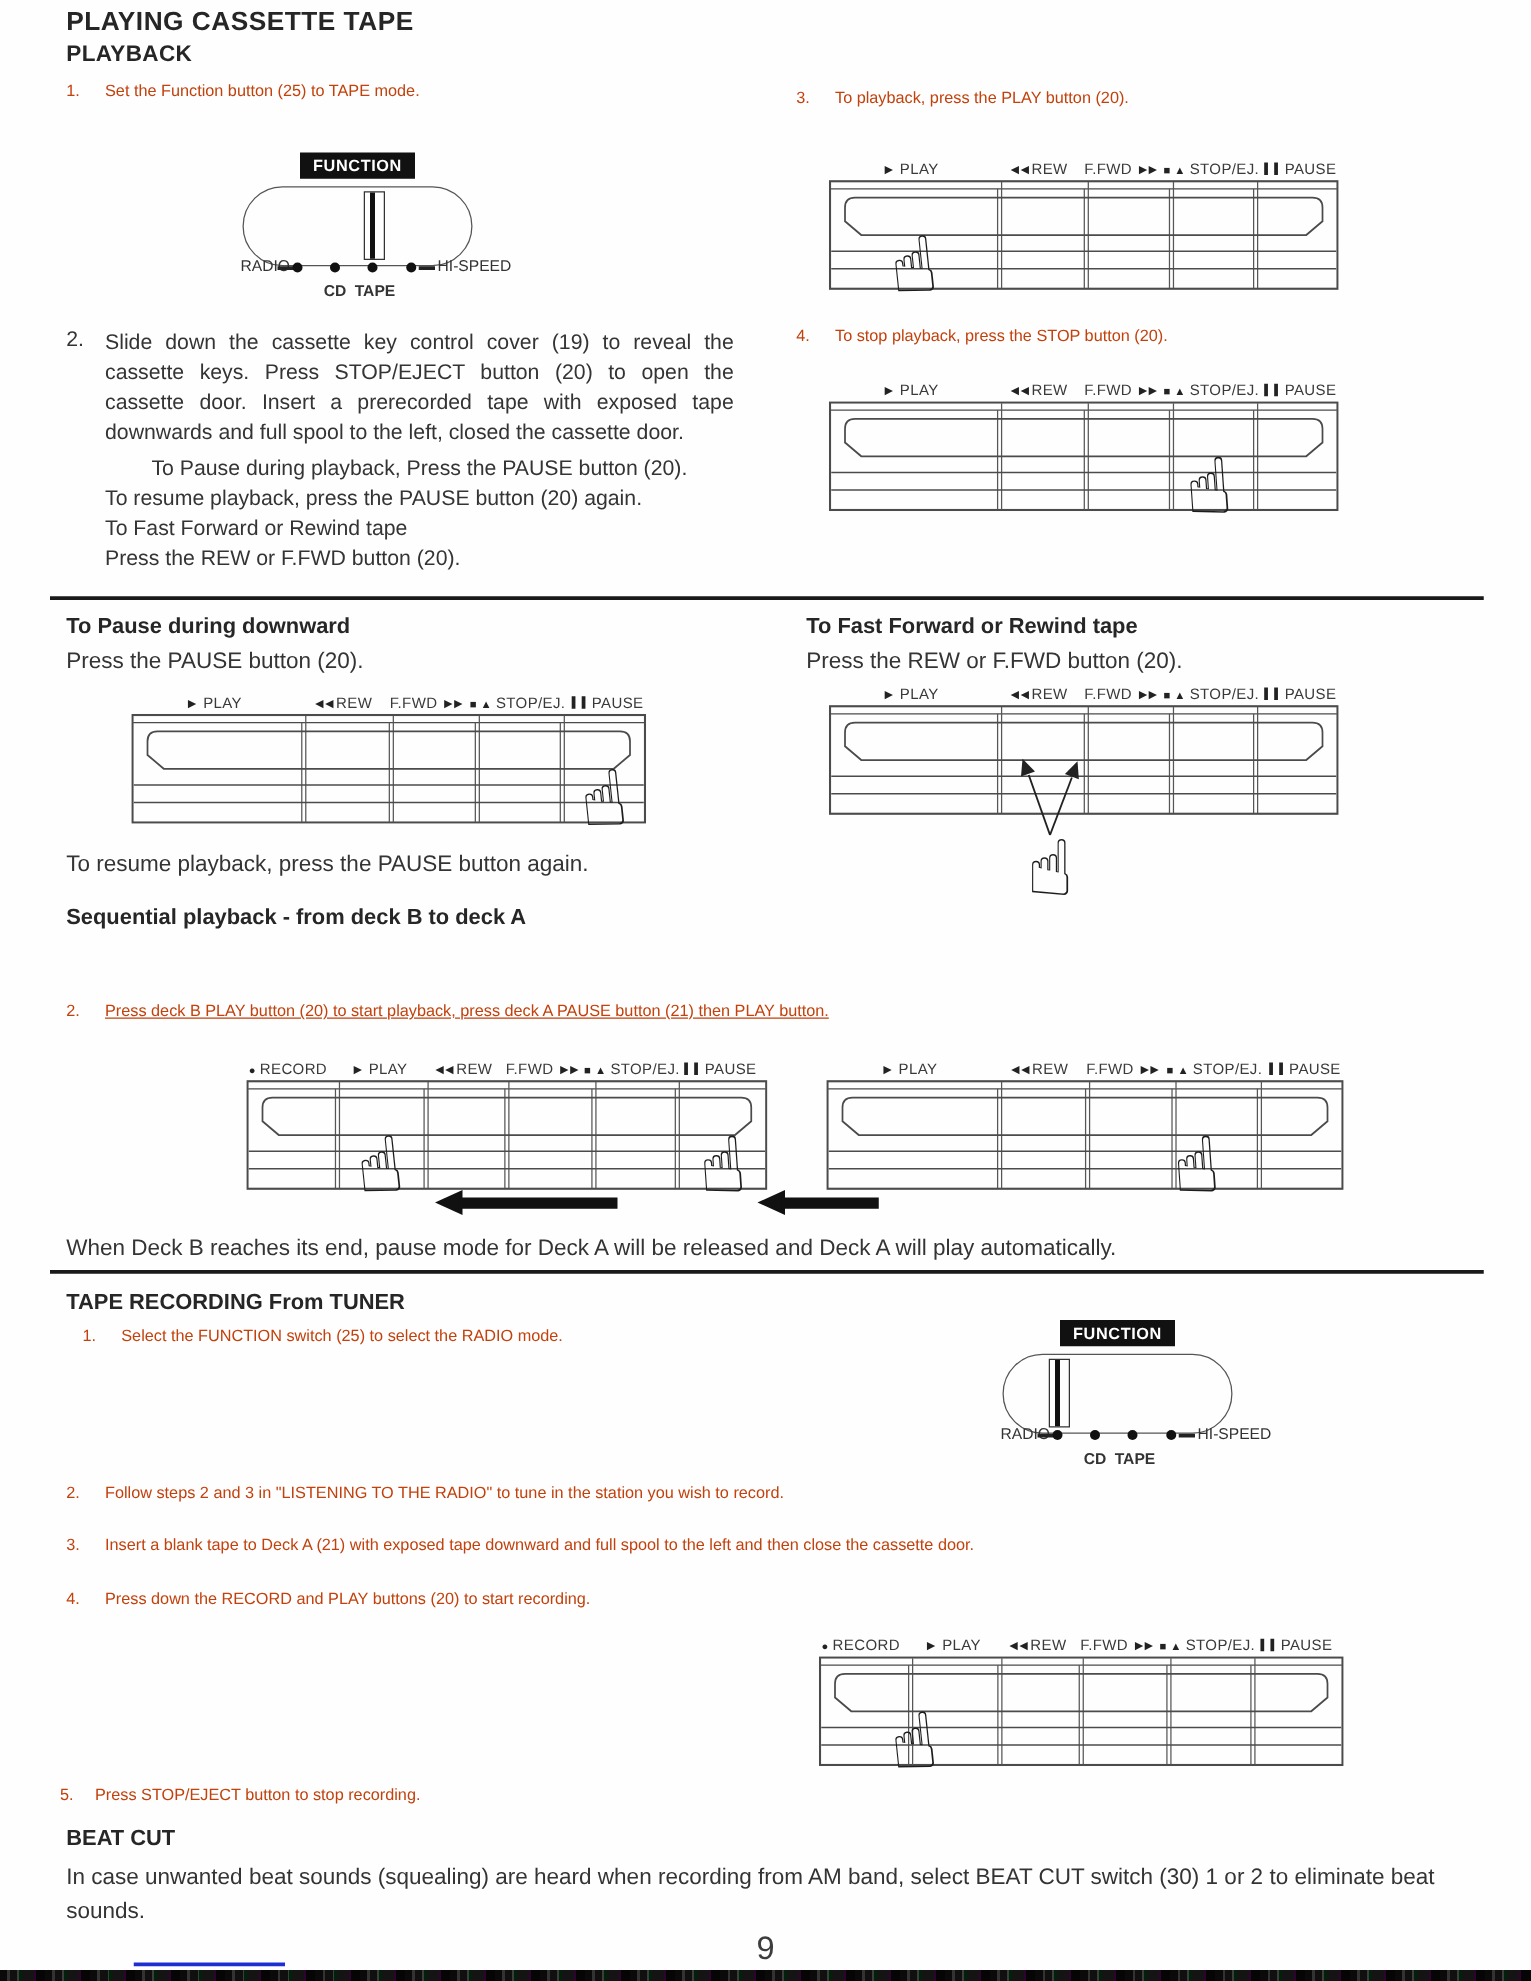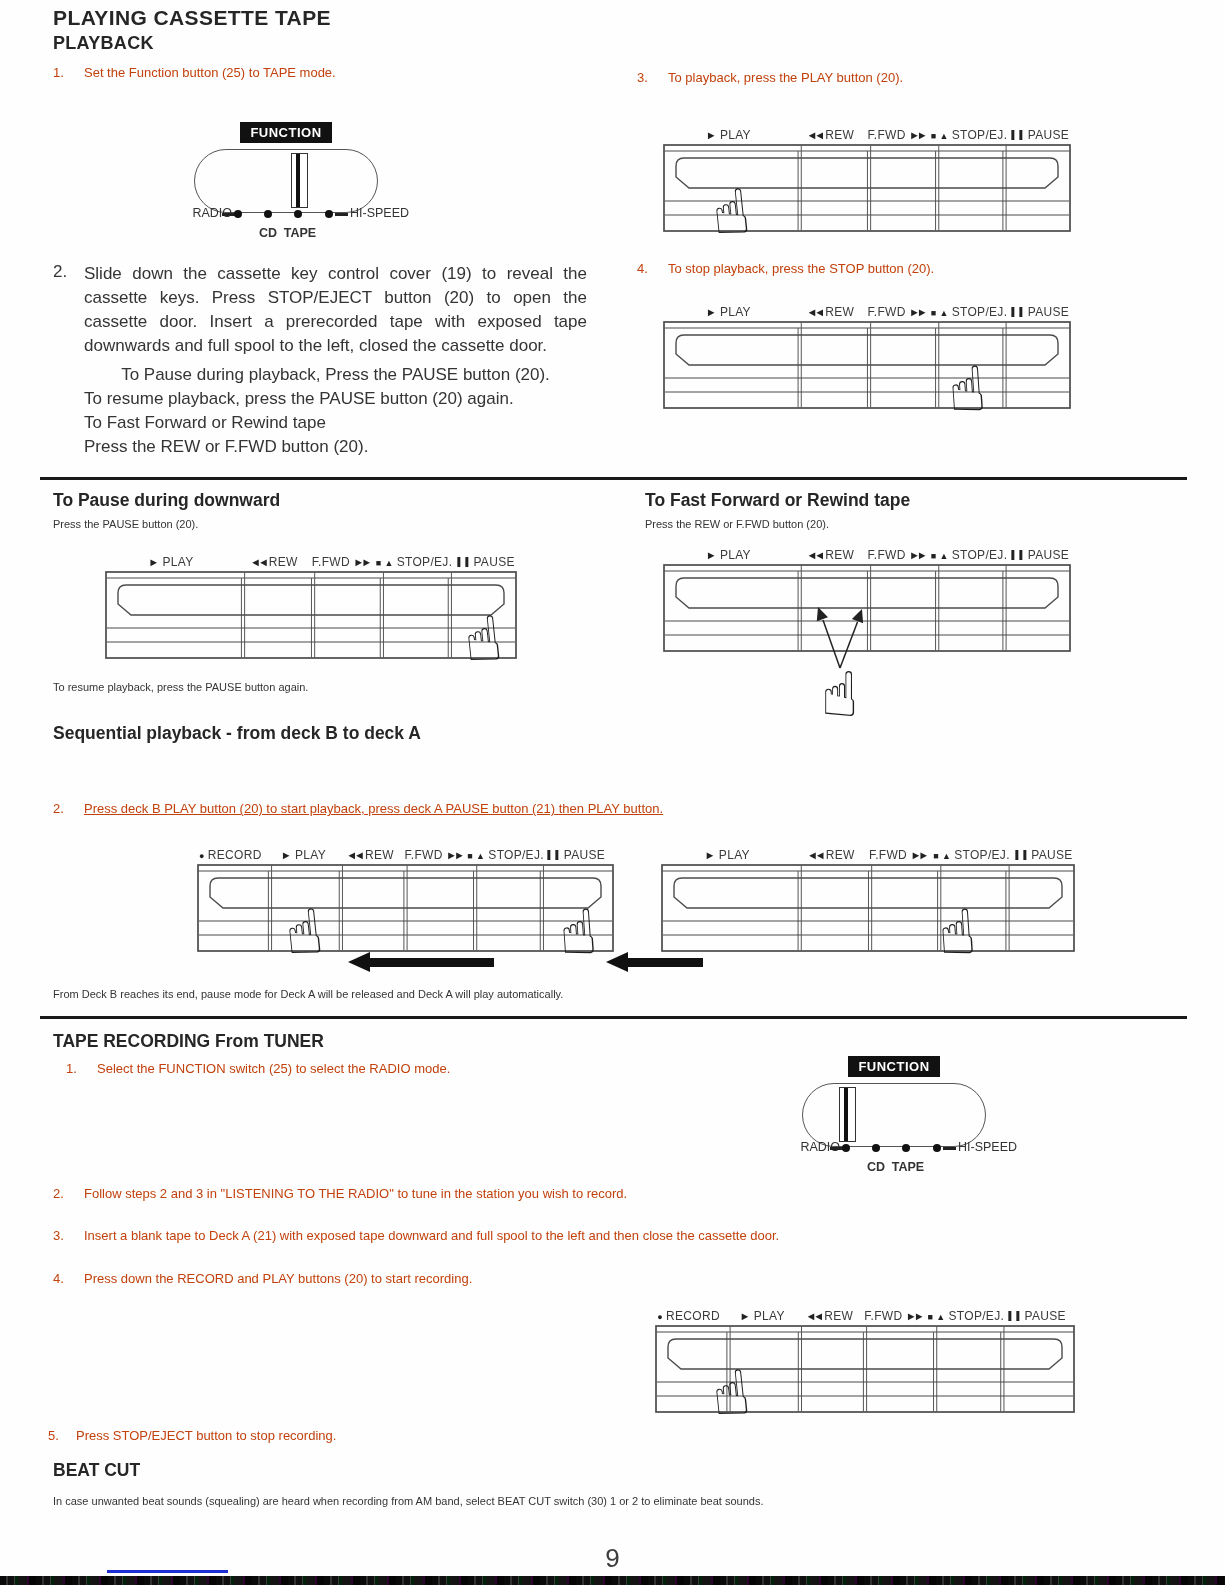--- a/index.html
+++ b/index.html
@@ -2,21 +2,21 @@
 <html><head>
 <meta charset="utf-8">
 <style>
   html,body{margin:0;padding:0;background:#e8e8e8;}
   .page{position:relative;width:1225px;height:1585px;background:#fefefe;margin:0 auto;
         font-family:"Liberation Sans","DejaVu Sans",sans-serif;color:#333;overflow:hidden;}
   .abs{position:absolute;}
   .title{font-size:21px;font-weight:bold;color:#262626;letter-spacing:.4px;}
   .subtitle{font-size:18px;font-weight:bold;color:#262626;letter-spacing:.3px;}
   .subhead{font-size:17.5px;font-weight:bold;color:#262626;}
-  .body-text{font-size:11px;color:#343434;}
+  .body-text{font-size:18px;color:#343434;}
   .step{position:absolute;font-size:13px;color:#c2410c;white-space:nowrap;}
   .step .num{display:inline-block;width:31px;}
   .step2wrap{position:absolute;font-size:17px;color:#343434;}
   .step2wrap .num2{position:absolute;left:0;top:0;}
   .step2wrap p{margin:0 0 0 31px;line-height:24px;}
   .step2wrap p.pjust{text-align:justify;width:503px;}
   .step2wrap p.gap{margin-top:5px;text-align:center;}
   .hr{position:absolute;background:#1a1a1a;height:3px;}
   
   .fig{position:absolute;}
@@ -279,21 +279,21 @@
         <path d="M 21 14 H 393 Q 401 14 401 22 V 33 L 388 44 H 26 L 13 33 V 22 Q 13 14 21 14 Z" fill="none" stroke="#4b4b4b" stroke-width="1.4"></path>
         <line x1="2" y1="57" x2="412" y2="57" stroke="#4b4b4b" stroke-width="1.2"></line>
         <line x1="2" y1="71" x2="412" y2="71" stroke="#4b4b4b" stroke-width="1.2"></line>
       </svg>
   </div>
   <span class="hand" style="left:929px;top:904px;transform:rotate(-4deg);">☝</span>
 
   <div class="arrowL" style="left:348px;top:952px;width:146px;"></div>
   <div class="arrowL" style="left:606px;top:952px;width:97px;"></div>
 
-  <div class="abs body-text" style="left:53px;top:988px;">From Deck B reaches its end, pause mode for Deck A will be released and Deck A will play automatically.</div>
+  <div class="abs body-text" style="left:53px;top:988px;">When Deck B reaches its end, pause mode for Deck A will be released and Deck A will play automatically.</div>
 
   <div class="hr" style="left:40px;top:1016px;width:1147px;"></div>
 
   <div class="abs subhead" style="left:53px;top:1031px;">TAPE RECORDING From TUNER</div>
   <div class="step" style="left:66px;top:1061px;">
     <span class="num">1.</span><span>Select the FUNCTION switch (25) to select the RADIO mode.</span>
   </div>
 
   <div class="funcsw" style="left:758px;top:1056px;">
     <div class="funclabel">FUNCTION</div>

